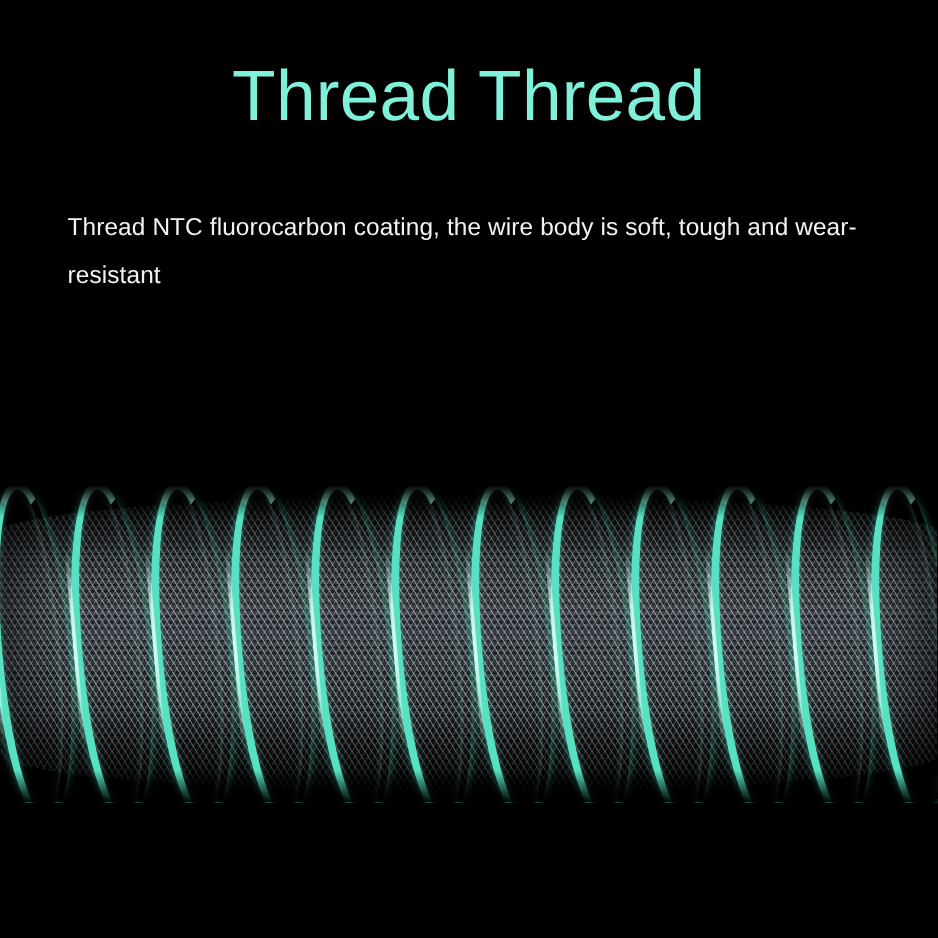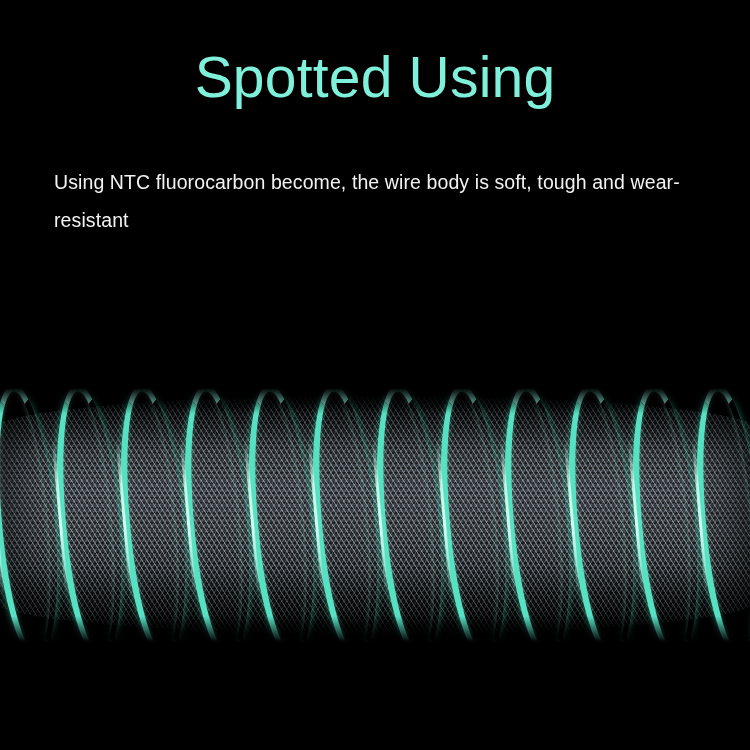--- a/index.html
+++ b/index.html
@@ -166,23 +166,23 @@
     pointer-events: none;
   }
   .coil-fade-top { top: 0;    background: linear-gradient(to bottom, #000 0%, rgba(0,0,0,0) 100%); }
   .coil-fade-bot { bottom: 0; background: linear-gradient(to top,    #000 0%, rgba(0,0,0,0) 100%); }
 </style>
 </head>
 <body>
 
 <div id="page">
 
-  <div class="title">Spotted Using</div>
-
-  <div class="copy-block" id="para-1">Using NTC fluorocarbon become, the wire body is soft, tough and wear-resistant</div>
+  <div class="title">Thread Thread</div>
+
+  <div class="copy-block" id="para-1">Thread NTC fluorocarbon coating, the wire body is soft, tough and wear-resistant</div>
 
 
   <div class="photo">
     <div class="rod"></div>
     <div class="rod-vignette"></div>
     <div id="coil-host">
         <div class="coil" style="left: -5px;">
           <div class="strand" style="border-left-color: rgb(88, 224, 194); border-top-color: rgb(143, 240, 220);"></div>
         </div>
         <div class="coil" style="left: 59px;">

